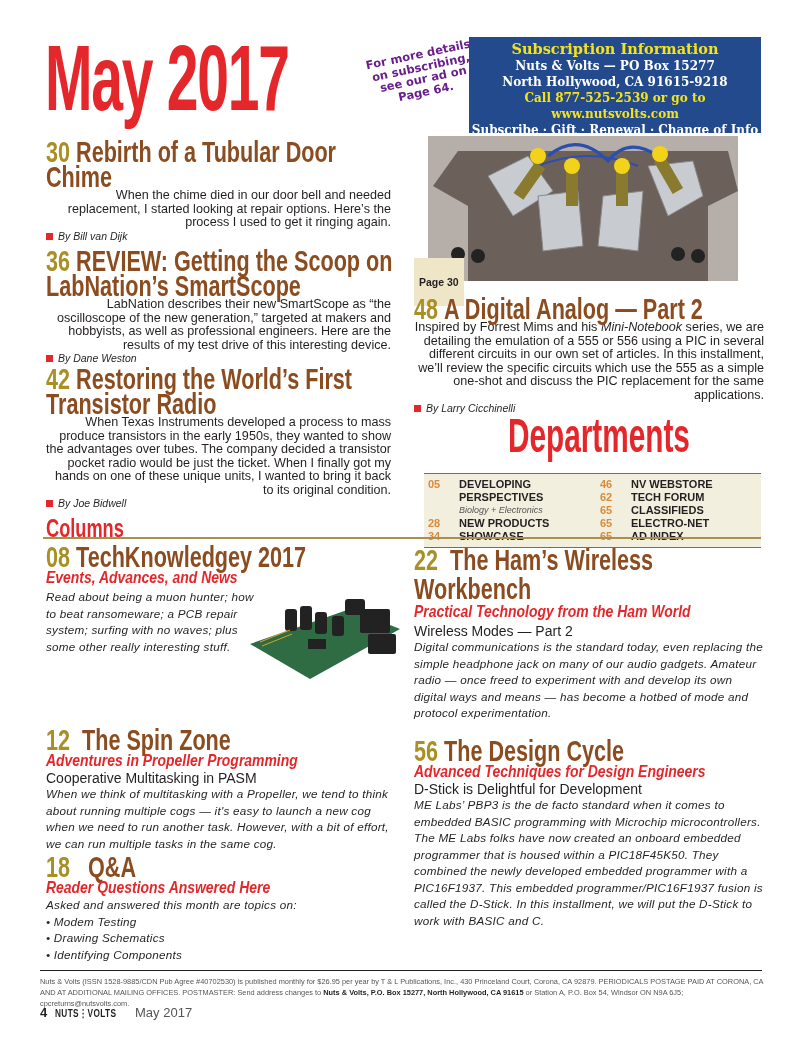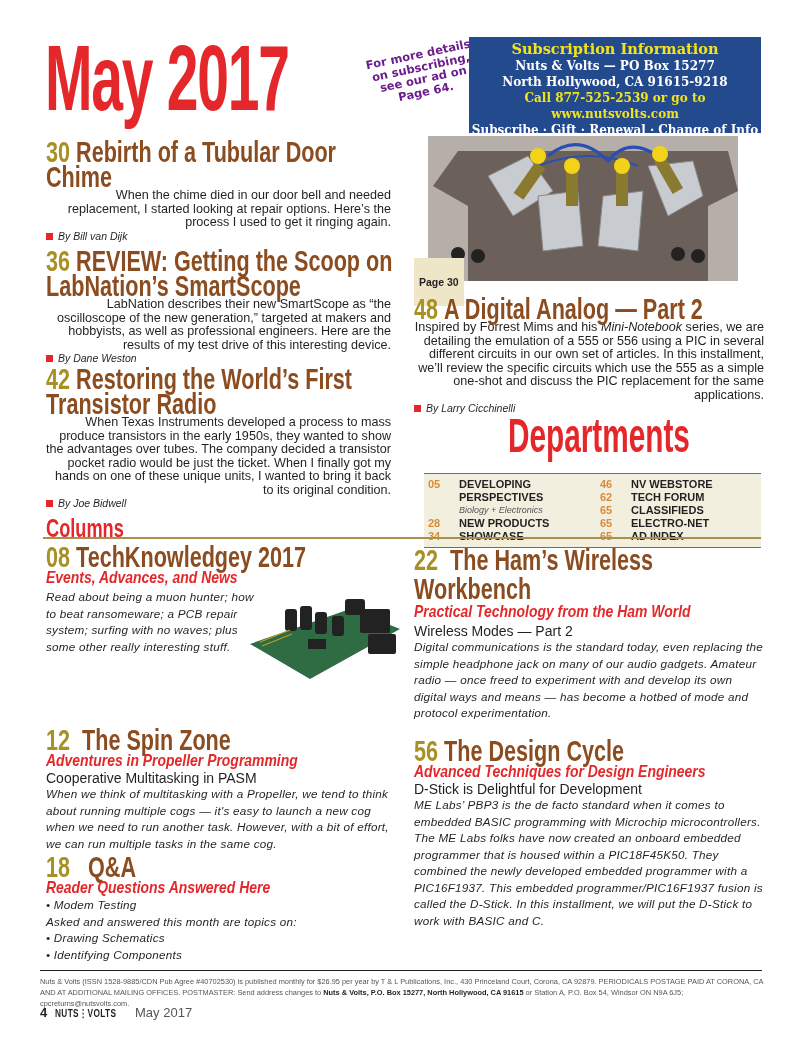--- a/index.html
+++ b/index.html
@@ -196,22 +196,22 @@
 <div class="abs" style="left:46px; top:691px; width:350px;margin-top:36px;">
   <div class="art-title"><span class="num">12</span>&nbsp;&nbsp;<span>The Spin Zone</span></div>
   <div class="col-sub">Adventures in Propeller Programming</div>
   <div class="col-kicker">Cooperative Multitasking in PASM</div>
   <div class="col-desc">When we think of multitasking with a Propeller, we tend to think about running multiple cogs — it's easy to launch a new cog when we need to run another task. However, with a bit of effort, we can run multiple tasks in the same cog.</div>
 </div>
 
 <div class="abs" style="left:46px; top:846px; width:350px;margin-top:8px;">
   <div class="art-title"><span class="num">18</span>&nbsp;&nbsp;&nbsp;<span>Q&amp;A</span></div>
   <div class="col-sub">Reader Questions Answered Here</div>
+  <div class="col-desc">Asked and answered this month are topics on:</div>
   <div class="col-desc">• Modem Testing</div>
-  <div class="col-desc">Asked and answered this month are topics on:</div>
   <div class="col-desc">• Drawing Schematics</div>
   <div class="col-desc">• Identifying Components</div>
 </div>
 
 <div class="abs" style="left:414px; top:545px; width:350px;">
   <div class="art-title" style="line-height:29px;"><span class="num">22</span>&nbsp;&nbsp;<span>The Ham’s Wireless</span><br><span>Workbench</span></div>
   <div class="col-sub">Practical Technology from the Ham World</div>
   <div class="col-kicker" style="margin-top:2px;">Wireless Modes — Part 2</div>
   <div class="col-desc">Digital communications is the standard today, even replacing the simple headphone jack on many of our audio gadgets. Amateur radio — once freed to experiment with and develop its own digital ways and means — has become a hotbed of mode and protocol experimentation.</div>
 </div>

